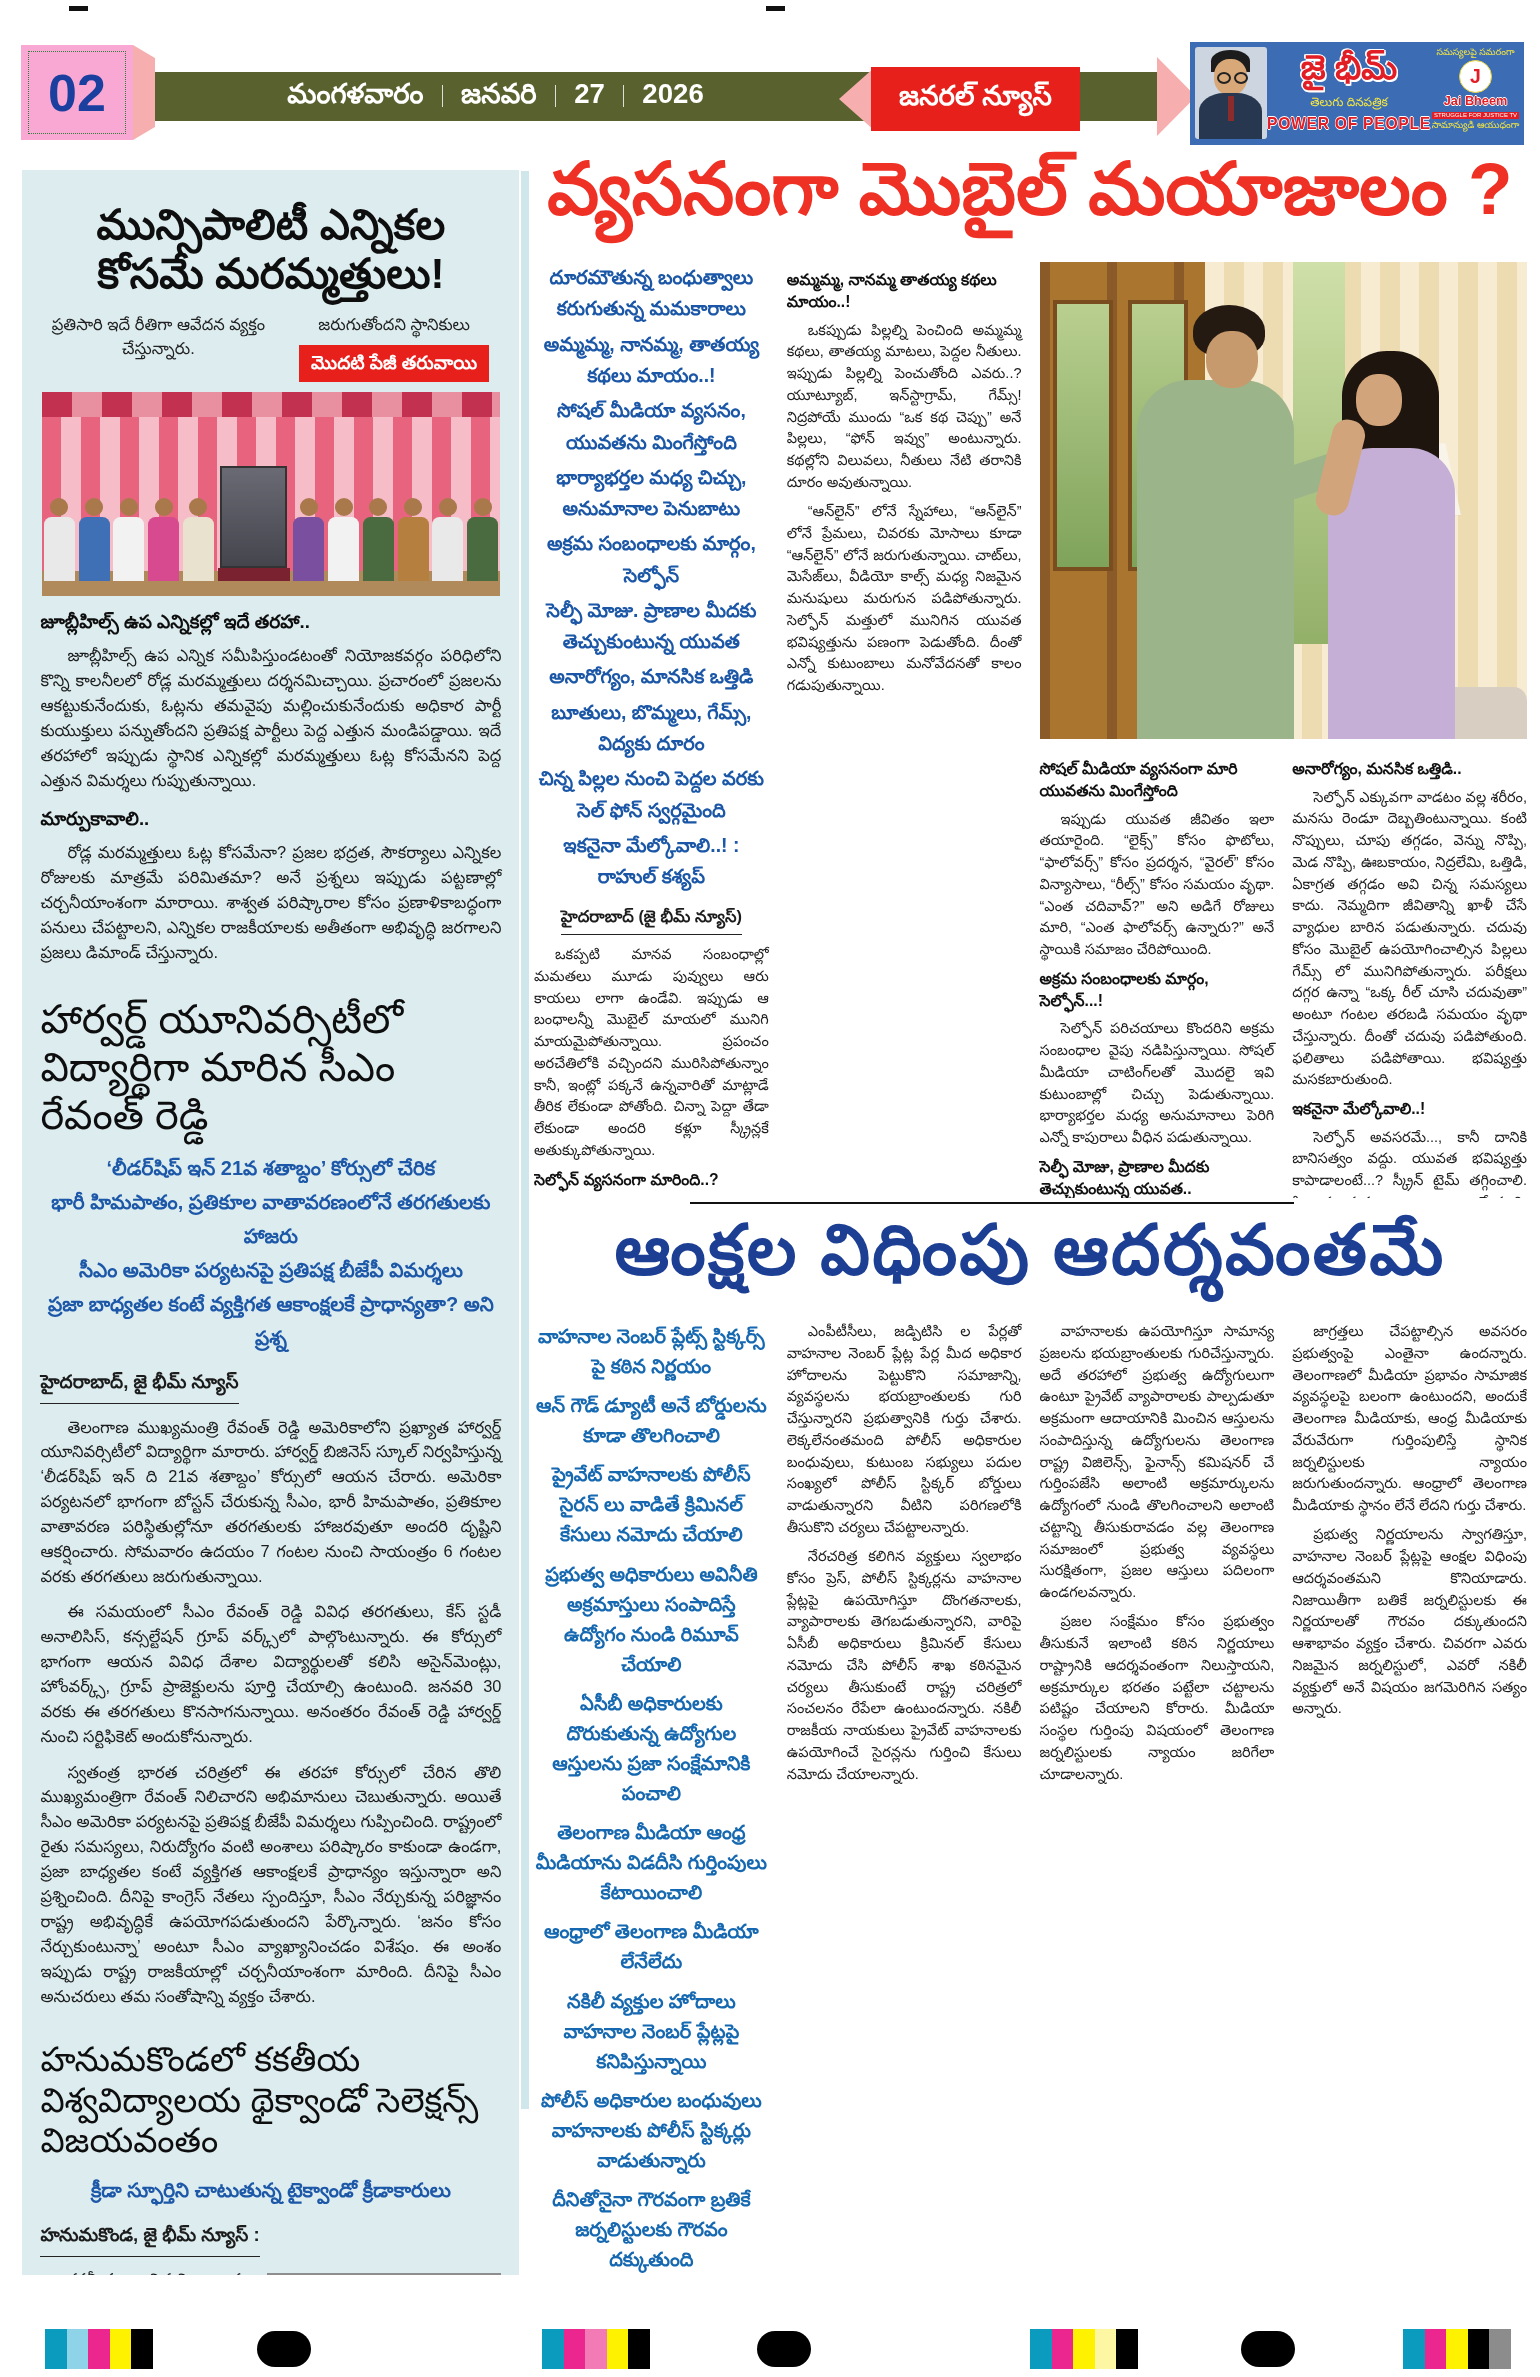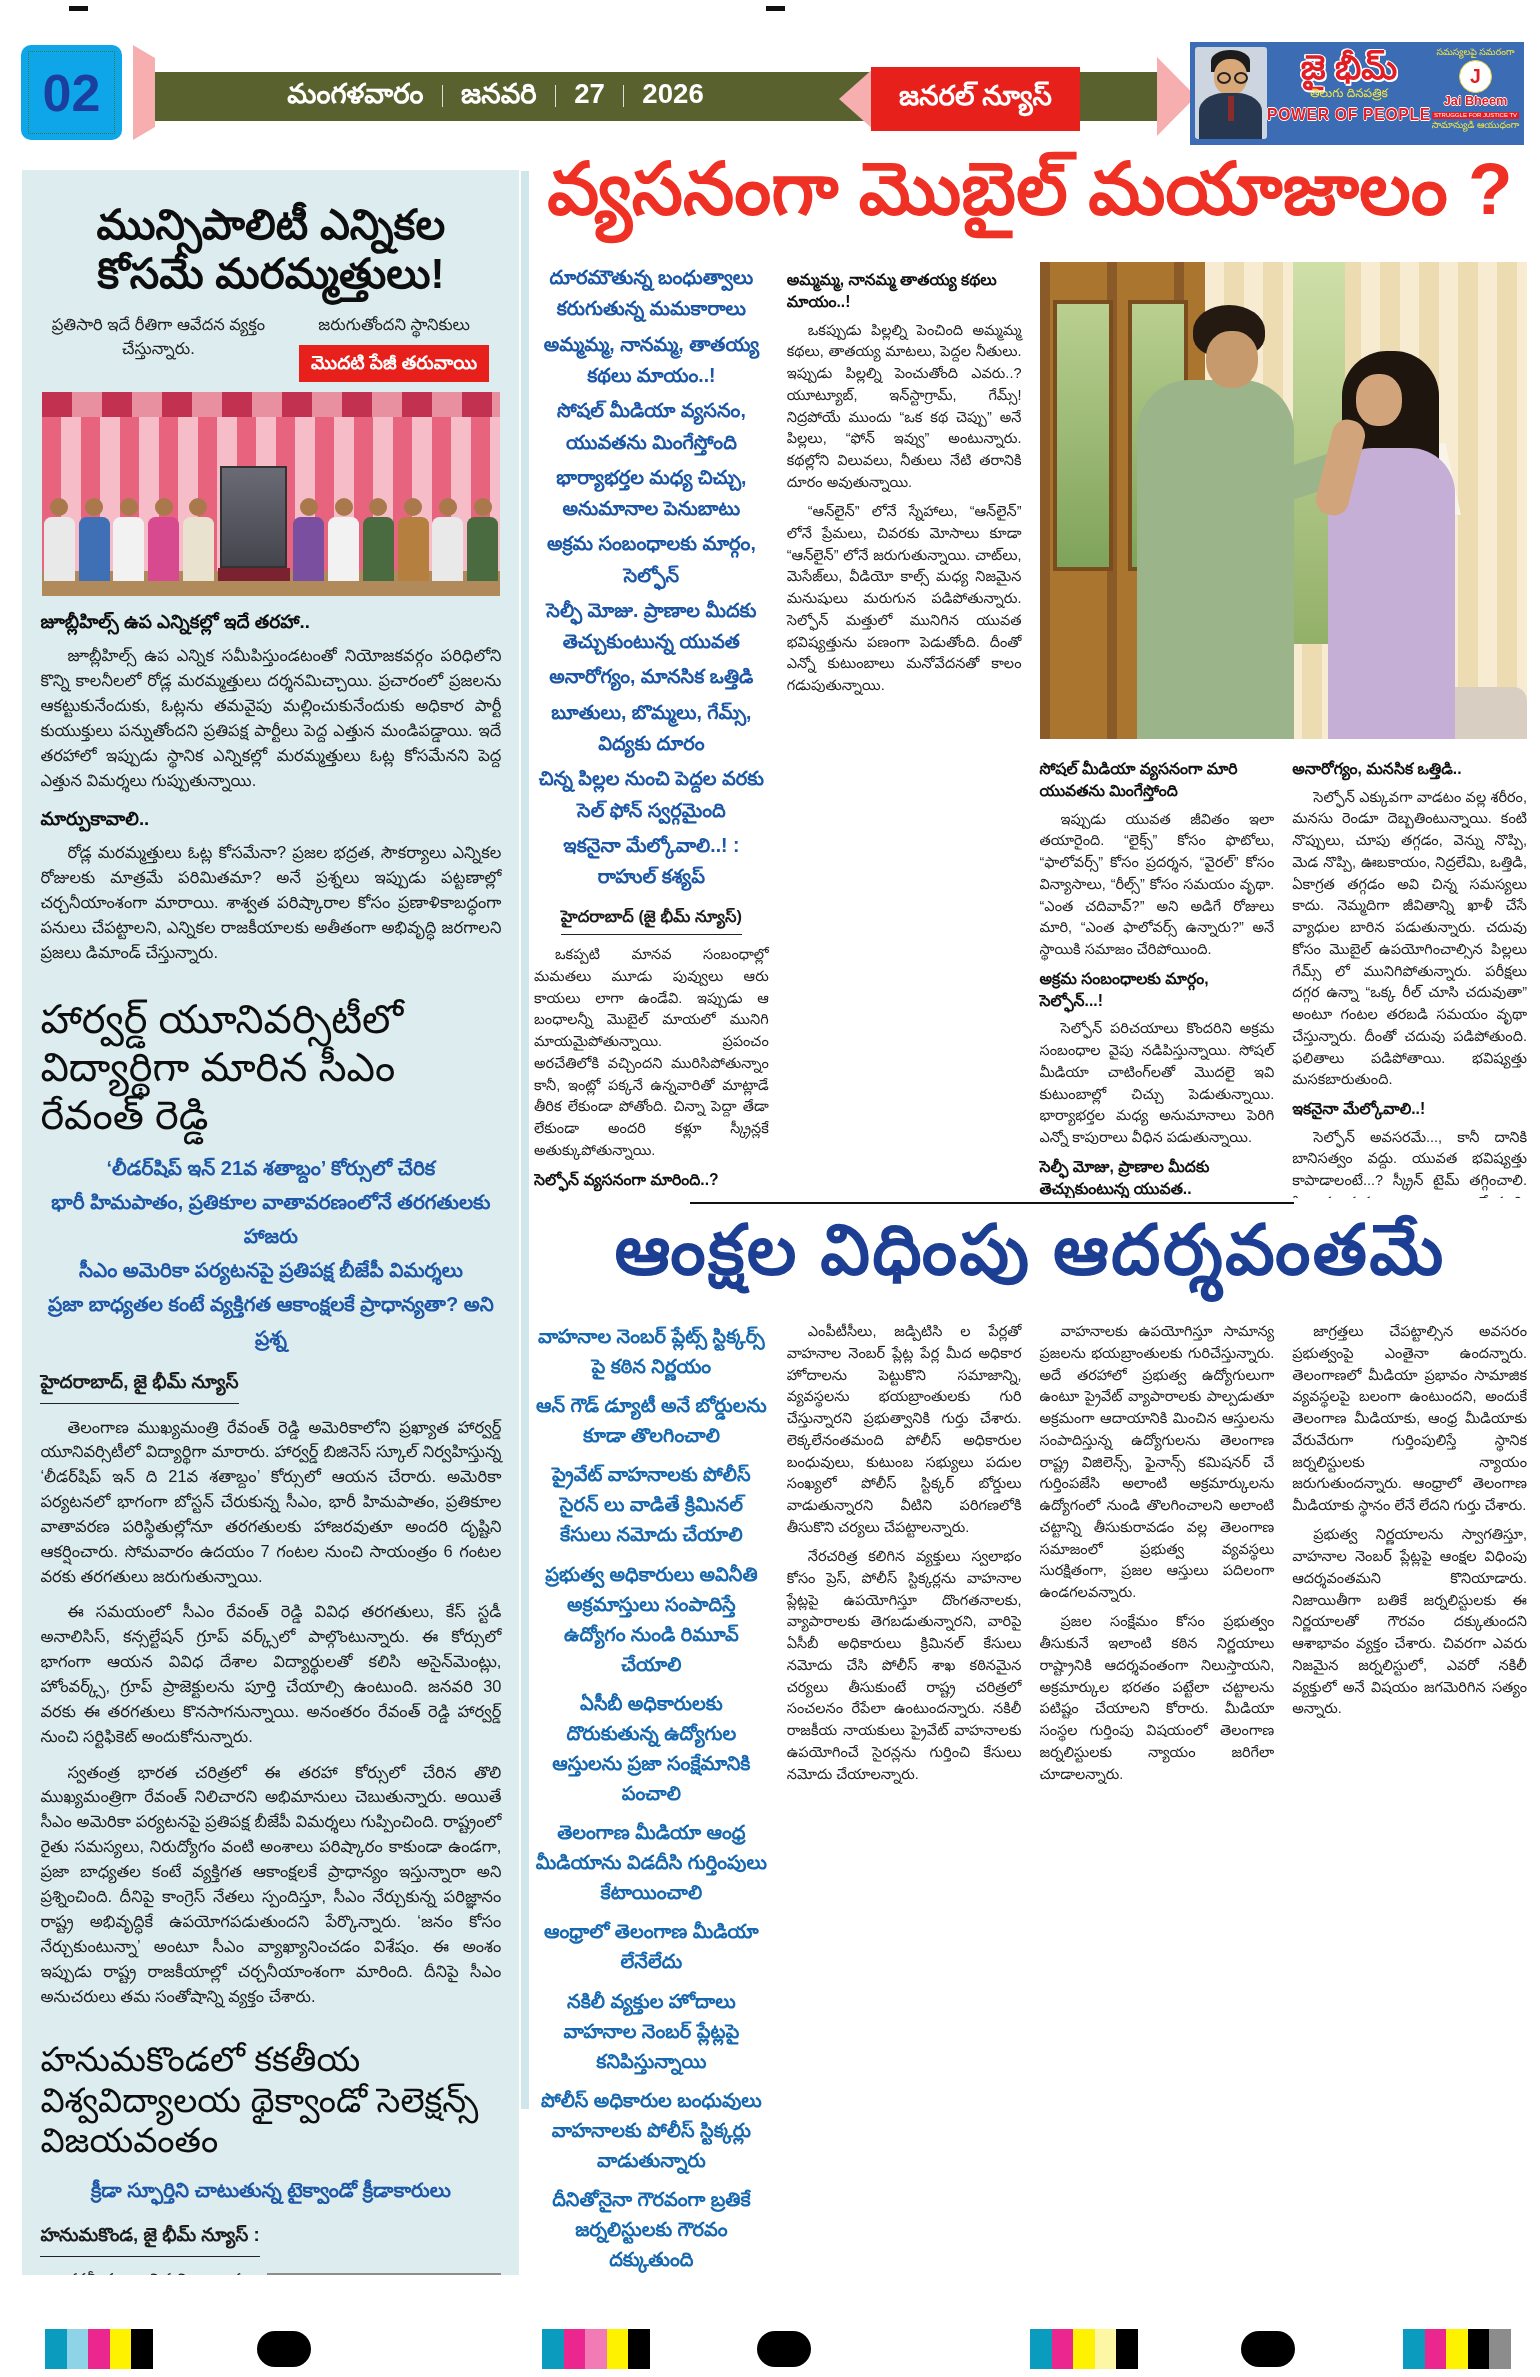--- a/index.html
+++ b/index.html
@@ -1,19 +1,19 @@
 <!DOCTYPE html>
 <html style="font-size:12px"><head>
 <meta charset="utf-8">
 <style>
   html,body{margin:0;padding:0;background:#fff;}
   .page{position:relative;width:1541px;height:2377px;background:#fff;overflow:hidden;
         font-family:"Liberation Sans","DejaVu Sans",sans-serif;color:#1c1c1c;}
   
-  .pagebox{position:absolute;left:21px;top:45px;width:101px;height:95px;background:#0ea5e9;z-index:3;border-radius:10px;}
+  .pagebox{position:absolute;left:21px;top:45px;width:112px;height:95px;background:#f9a8d4;z-index:3;}
   .pagebox .inner{position:absolute;left:6.7px;top:6px;right:6.7px;bottom:6px;border:1.5px dotted #2f7d3a;
         display:flex;align-items:center;justify-content:center;font-size:52px;font-weight:bold;color:#1b3f9e;}
   .pagefold{position:absolute;left:133px;top:45px;width:22.4px;height:95px;background:#f7aeae;
         clip-path:polygon(0 0,100% 14%,100% 86%,0 100%);z-index:2;}
   .hdrbar{position:absolute;left:140px;top:72px;width:1023px;height:49px;background:#59622e;z-index:1;}
   .hdrdate{position:absolute;left:186px;top:78px;width:619px;text-align:center;color:#fff;
         font-size:27.6px;font-weight:bold;z-index:2;white-space:nowrap;}
   .hdrdate .sep{display:inline-block;width:1.5px;height:22.4px;background:#ffffffcc;margin:0 18px;vertical-align:middle;}
   .badgetri{position:absolute;left:839px;top:67px;width:36px;height:64px;background:#f7aeae;
         clip-path:polygon(100% 0,100% 100%,0 50%);z-index:2;}
@@ -27,21 +27,21 @@
   .amb{width:72px;height:92px;background:#cdd6e0;position:relative;flex:none;overflow:hidden;border-radius:3px;}
   .amb .hair{position:absolute;left:16.4px;top:3px;width:39px;height:22.4px;background:#1c1c1c;border-radius:50% 50% 0 0;}
   .amb .face{position:absolute;left:19.4px;top:12px;width:33px;height:36px;background:#d8a878;border-radius:46%;}
   .amb .gl{position:absolute;left:22.4px;top:25px;width:10.4px;height:8.2px;border:2.2px solid #222;border-radius:50%;}
   .amb .gl.r{left:39px;}
   .amb .suit{position:absolute;left:4.5px;top:46px;width:63px;height:46px;background:#27374f;border-radius:40% 40% 0 0;}
   .amb .tie{position:absolute;left:33px;top:49px;width:6px;height:25px;background:#8a2c2c;}
   .mastmid{flex:1;text-align:center;color:#fff;overflow:hidden;}
   .mast-title{font-size:34px;font-weight:bold;color:#e11d26;line-height:1.05;margin-top:3px;
         text-shadow:-1.5px 0 #fff,1.5px 0 #fff,0 -1.5px #fff,0 1.5px #fff,-1.5px -1.5px #fff,1.5px 1.5px #fff;}
-  .mast-sub{font-size:12px;color:#f5e642;margin-top:1px;}
+  .mast-sub{font-size:12px;color:#f5e642;margin-top:10px;}
   .mast-tag{font-size:15.7px;font-weight:bold;color:#e11d26;letter-spacing:0.7px;margin-top:3px;
         text-shadow:-0.7px 0 #fff,0.7px 0 #fff,0 -0.7px #fff,0 0.7px #fff;}
   .mastright{width:88px;flex:none;text-align:center;color:#f5e642;font-size:9.3px;line-height:1.2;}
   .tvcircle{width:31px;height:31px;border-radius:50%;background:#fff;color:#e11d26;font-weight:bold;font-size:19.4px;
         margin:2.2px auto 0.7px;display:flex;align-items:center;justify-content:center;border:1.5px solid #e8d23a;}
   .tvname{color:#e11d26;font-weight:bold;font-size:12.7px;text-shadow:-0.7px 0 #fff,0.7px 0 #fff,0 -0.7px #fff,0 0.7px #fff;}
   .tvsub{color:#fff;font-size:6px;background:#e11d26;display:inline-block;padding:0 2.2px;}
   .topmark{position:absolute;top:6px;height:4.5px;background:#111;}
   
   .leftcol{position:absolute;left:22.4px;top:170px;width:497px;height:2105px;background:#dcecef;

